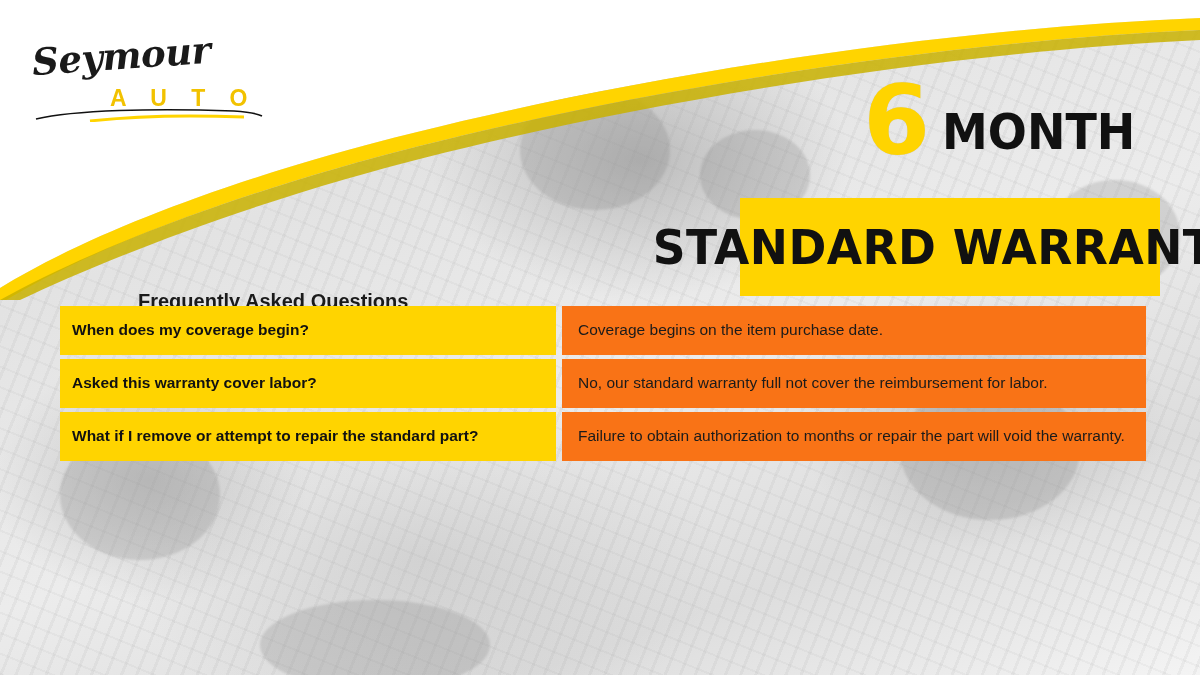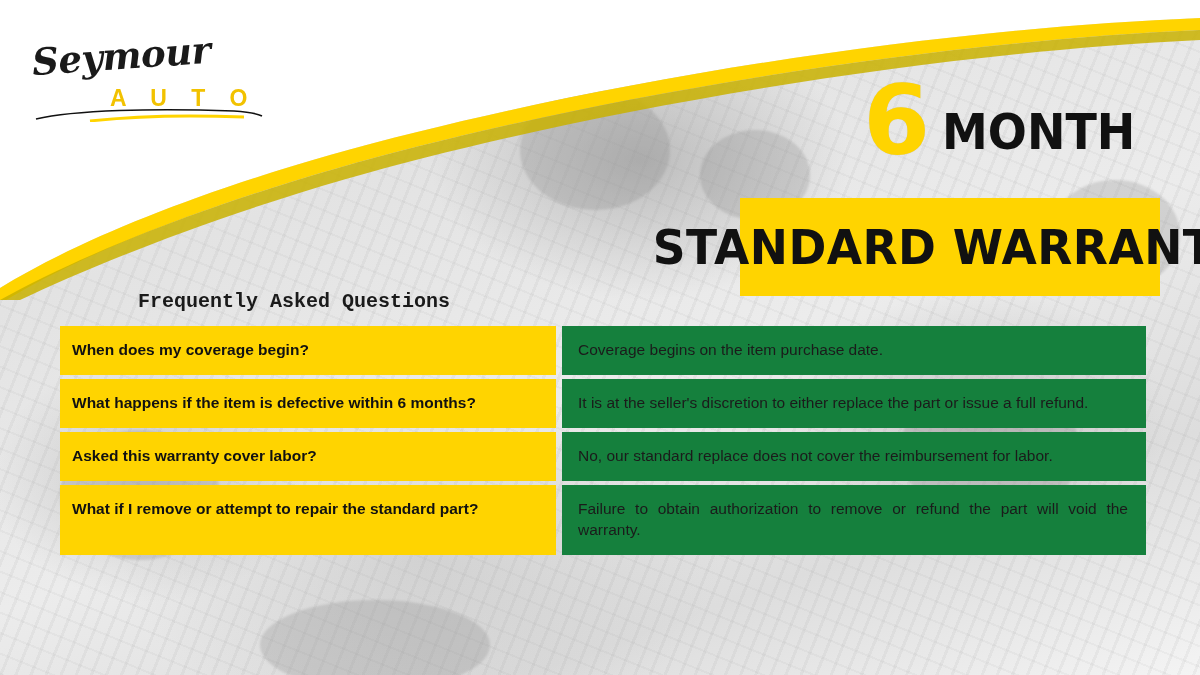--- a/index.html
+++ b/index.html
@@ -149,45 +149,44 @@
   }
 
   
   .faq-title {
     position: absolute;
     left: 138px;
     top: 290px;
     font-size: 20px;
     font-weight: 700;
     color: #1a1a1a;
-    font-family: Liberation Mono, monospace;
   }
 
   .faq-table {
     position: absolute;
     left: 60px;
-    top: 322px;
+    top: 302px;
     width: 1086px;
     border-collapse: separate;
     border-spacing: 0 4px;
   }
   .faq-table tr {
     vertical-align: top;
   }
   .faq-q {
     width: 468px;
     background: #FFD400;
     padding: 14px 16px 14px 12px;
     font-size: 15.5px;
     font-weight: 700;
     color: #111111;
     line-height: 1.32;
   }
   .faq-a {
-    background: #15803d;
+    background: #f97316;
     padding: 14px 18px 14px 16px;
     font-size: 15.5px;
     color: #1b1b1b;
     line-height: 1.35;
     text-align: justify;
   }
   .spacer-cell {
     width: 6px;
     background: transparent;
     padding: 0;
@@ -239,30 +238,25 @@
   <div class="faq-title">Frequently Asked Questions</div>
 
   <table class="faq-table">
     <tbody>
       <tr>
         <td class="faq-q">When does my coverage begin?</td>
         <td class="spacer-cell"></td>
         <td class="faq-a">Coverage begins on the item purchase date.</td>
       </tr>
       <tr>
-        <td class="faq-q">What happens if the item is defective within 6 months?</td>
-        <td class="spacer-cell"></td>
-        <td class="faq-a">It is at the seller's discretion to either replace the part or issue a full refund.</td>
-      </tr>
-      <tr>
         <td class="faq-q">Asked this warranty cover labor?</td>
         <td class="spacer-cell"></td>
-        <td class="faq-a">No, our standard replace does not cover the reimbursement for labor.</td>
+        <td class="faq-a">No, our standard warranty full not cover the reimbursement for labor.</td>
       </tr>
       <tr>
         <td class="faq-q">What if I remove or attempt to repair the standard part?</td>
         <td class="spacer-cell"></td>
-        <td class="faq-a">Failure to obtain authorization to remove or refund the part will void the warranty.</td>
+        <td class="faq-a">Failure to obtain authorization to months or repair the part will void the warranty.</td>
       </tr>
     </tbody>
   </table>
 
 </div>
 
 </body></html>

